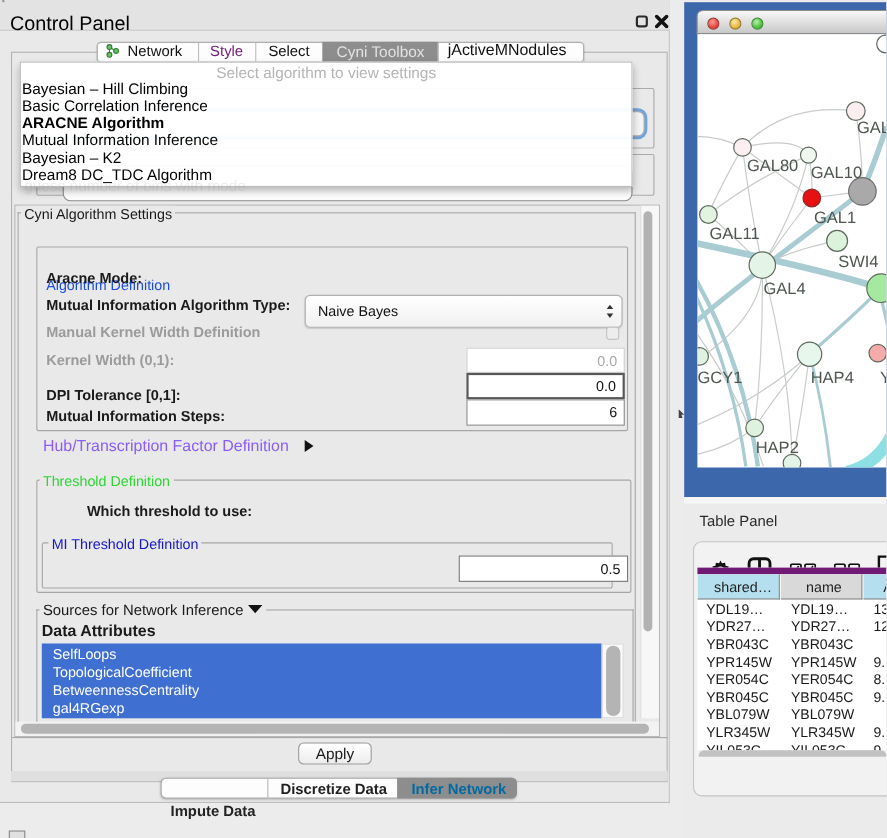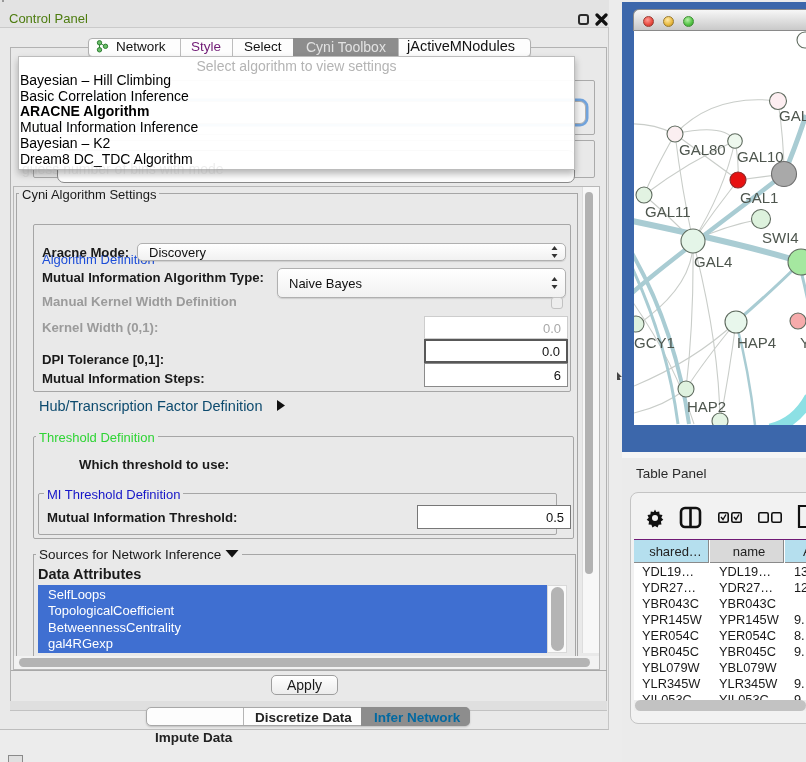--- a/index.html
+++ b/index.html
@@ -19,21 +19,21 @@
 .gtitle{position:absolute;background:#e9e9e9;padding:0 3px;font-size:13px;white-space:nowrap;}
 </style>
 </head>
 <body>
 <div id="root">
 
 
 <div class="abs" style="left:0;top:4;width:609px;height:730px;background:#e9e9e9;border-right:1px solid #c6c6c6;border-bottom:1px solid #bdbdbd;"></div>
 
 <div class="abs" style="left:0;top:4;width:609px;height:28px;background:#e3e3e3;border-bottom:1px solid #cacaca;"></div>
-<div class="abs" style="left:9px;top:11px;font-size:13px;color:#4d7c0f;">Control Panel</div>
+<div class="abs" style="left:9px;top:11px;font-size:18px;color:#000000;">Control Panel</div>
 <div class="abs" style="left:2px;top:0;width:2px;height:2px;background:#999;"></div>
 
 <div class="abs" style="left:578px;top:14px;width:11px;height:11px;border:2px solid #2b2b2b;border-radius:3px;"></div>
 <svg class="abs" style="left:595px;top:13px;" width="13" height="13" viewBox="0 0 13 13">
       <path d="M2 2 L11 11 M11 2 L2 11" stroke="#111" stroke-width="3.2" stroke-linecap="round"></path>
     </svg>
 
 
 <div class="abs" style="left:10px;top:47px;width:597px;height:664px;border:1px solid #b2b2b2;background:#e9e9e9;"></div>
 <div class="abs" style="left:10px;top:701px;width:597px;height:10px;background:#dfdfdf;border-bottom:1px solid #c2c2c2;"></div>
@@ -67,27 +67,20 @@
 
 
 <div class="abs" style="left:16px;top:193px;width:562px;height:475px;border:1px solid #a6a6a6;border-bottom:none;"></div>
 <div class="gtitle" style="left:19px;top:187px;color:#1a1a1a;font-size:13px;">Cyni Algorithm Settings</div>
 
 
 <div class="group" style="left:33px;top:224px;width:538px;height:168px;"></div>
 <div class="gtitle" style="left:39px;top:204px;color:#1d4ed8;margin-top:48px;">Algorithm Definition</div>
 
 <div class="lbl" style="left:42px;top:245px;">Aracne Mode:</div>
-<div class="combo" style="left:137px;top:243px;width:429px;height:18px;">
-      <span class="tx">Discovery</span>
-      <svg class="arr" viewBox="0 0 7 12">
-        <path d="M3.5 0 L6.5 4 L0.5 4 Z" fill="#333"></path>
-        <path d="M3.5 12 L6.5 8 L0.5 8 Z" fill="#333"></path>
-      </svg>
-    </div>
 
 <div class="lbl" style="left:42px;top:270px;">Mutual Information Algorithm Type:</div>
 <div class="combo" style="left:277px;top:268px;width:289px;height:30px;">
       <span class="tx">Naive Bayes</span>
       <svg class="arr" viewBox="0 0 7 12">
         <path d="M3.5 0 L6.5 4 L0.5 4 Z" fill="#333"></path>
         <path d="M3.5 12 L6.5 8 L0.5 8 Z" fill="#333"></path>
       </svg>
     </div>
 
@@ -103,34 +96,33 @@
 <div class="field" style="left:424px;top:339px;width:144px;height:24px;border:2px solid #585858;color:#111;">
       <span>0.0</span>
     </div>
 
 <div class="lbl" style="left:42px;top:371px;">Mutual Information Steps:</div>
 <div class="field" style="left:424px;top:363px;width:144px;height:24px;border:1.5px solid #8a8a8a;color:#111;">
       <span>6</span>
     </div>
 
 
-<div class="abs" style="left:39px;top:398px;font-size:14.5px;color:#0c4a6e;">Hub/Transcription Factor Definition</div>
+<div class="abs" style="left:39px;top:398px;font-size:14.5px;color:#8b5cf6;">Hub/Transcription Factor Definition</div>
 <svg class="abs" style="left:275px;top:399px;" width="12" height="13" viewBox="0 0 12 13">
       <path d="M2 1 L10 6.5 L2 12 Z" fill="#111"></path>
     </svg>
 
 
 <div class="group" style="left:33px;top:436px;width:541px;height:103px;"></div>
 <div class="gtitle" style="left:36px;top:430px;color:#2fd435;">Threshold Definition</div>
 
 <div class="lbl" style="left:79px;top:457px;">Which threshold to use:</div>
 
 <div class="group" style="left:38px;top:493px;width:519px;height:42px;"></div>
 <div class="gtitle" style="left:44px;top:487px;color:#1616c8;">MI Threshold Definition</div>
-<div class="lbl" style="left:47px;top:510px;">Mutual Information Threshold:</div>
 <div class="field" style="left:417px;top:505px;width:154px;height:24px;border:1.5px solid #777;color:#111;">
       <span>0.5</span>
     </div>
 
 
 <div class="abs" style="left:33px;top:554px;width:543px;height:113px;border:1px solid #a6a6a6;border-bottom:none;"></div>
 <div class="gtitle" style="left:36px;top:547px;color:#1a1a1a;font-size:13.5px;">Sources for Network Inference <svg width="14" height="9" viewBox="0 0 14 9" style="vertical-align:1px;">
         <path d="M0.5 1 L13.5 1 L7 8.5 Z" fill="#111"></path>
       </svg></div>
 <div class="lbl" style="left:38px;top:566px;font-size:14.5px;">Data Attributes</div>
@@ -277,21 +269,21 @@
     </svg>
 <svg class="abs" style="left:758px;top:512px;" width="24" height="11" viewBox="0 0 24 11">
       <rect x="0.8" y="0.8" width="9.4" height="9.4" rx="1.5" fill="none" stroke="#111" stroke-width="1.6"></rect>
       <rect x="13.8" y="0.8" width="9.4" height="9.4" rx="1.5" fill="none" stroke="#111" stroke-width="1.6"></rect>
     </svg>
 <svg class="abs" style="left:797px;top:504px;" width="12" height="25" viewBox="0 0 12 25">
       <path d="M2 2 L10 2 L14 7 L14 23 L2 23 Z" fill="none" stroke="#111" stroke-width="2.2"></path>
     </svg>
 
 
-<div class="abs" style="left:634px;top:539px;width:172px;height:172px;background:#fff;border-top:1px solid #701a75;overflow:hidden;">
+<div class="abs" style="left:634px;top:516px;width:172px;height:172px;background:#fff;border-top:6px solid #701a75;overflow:hidden;">
   <div class="abs" style="left:0;top:0;width:75px;height:23px;background:#b5dfee;border-right:1px solid #8a8a8a;border-bottom:1px solid #8a8a8a;text-align:center;font-size:13px;color:#222;line-height:23px;text-indent:9px;">shared…</div>
   <div class="abs" style="left:76px;top:0;width:74px;height:23px;background:#d9d9d9;border-right:1px solid #8a8a8a;border-bottom:1px solid #8a8a8a;text-align:center;font-size:13px;color:#222;line-height:23px;text-indent:5px;">name</div>
   <div class="abs" style="left:151px;top:0;width:25px;height:23px;background:#b5dfee;border-bottom:1px solid #8a8a8a;font-size:13px;color:#222;line-height:23px;">&nbsp;&nbsp;&nbsp;&nbsp;&nbsp;A</div>
   <div class="abs" style="left:8px;top:24px;font-size:12.8px;color:#1a1a1a;line-height:16px;">YDL19…<br>YDR27…<br>YBR043C<br>YPR145W<br>YER054C<br>YBR045C<br>YBL079W<br>YLR345W<br>YIL053C</div>
   <div class="abs" style="left:85px;top:24px;font-size:12.8px;color:#1a1a1a;line-height:16px;">YDL19…<br>YDR27…<br>YBR043C<br>YPR145W<br>YER054C<br>YBR045C<br>YBL079W<br>YLR345W<br>YIL053C</div>
   <div class="abs" style="left:160px;top:24px;font-size:12.8px;color:#1a1a1a;line-height:16px;">13<br>12<br>&nbsp;<br>9.<br>8.<br>9.<br>&nbsp;<br>9.<br>9.</div>
   <div class="abs" style="left:0;top:160px;width:172px;height:12px;background:#eee;"></div>
   <div class="abs" style="left:1px;top:160px;width:171px;height:11px;background:#c2c2c2;border-radius:6px;"></div>
 </div>
 

